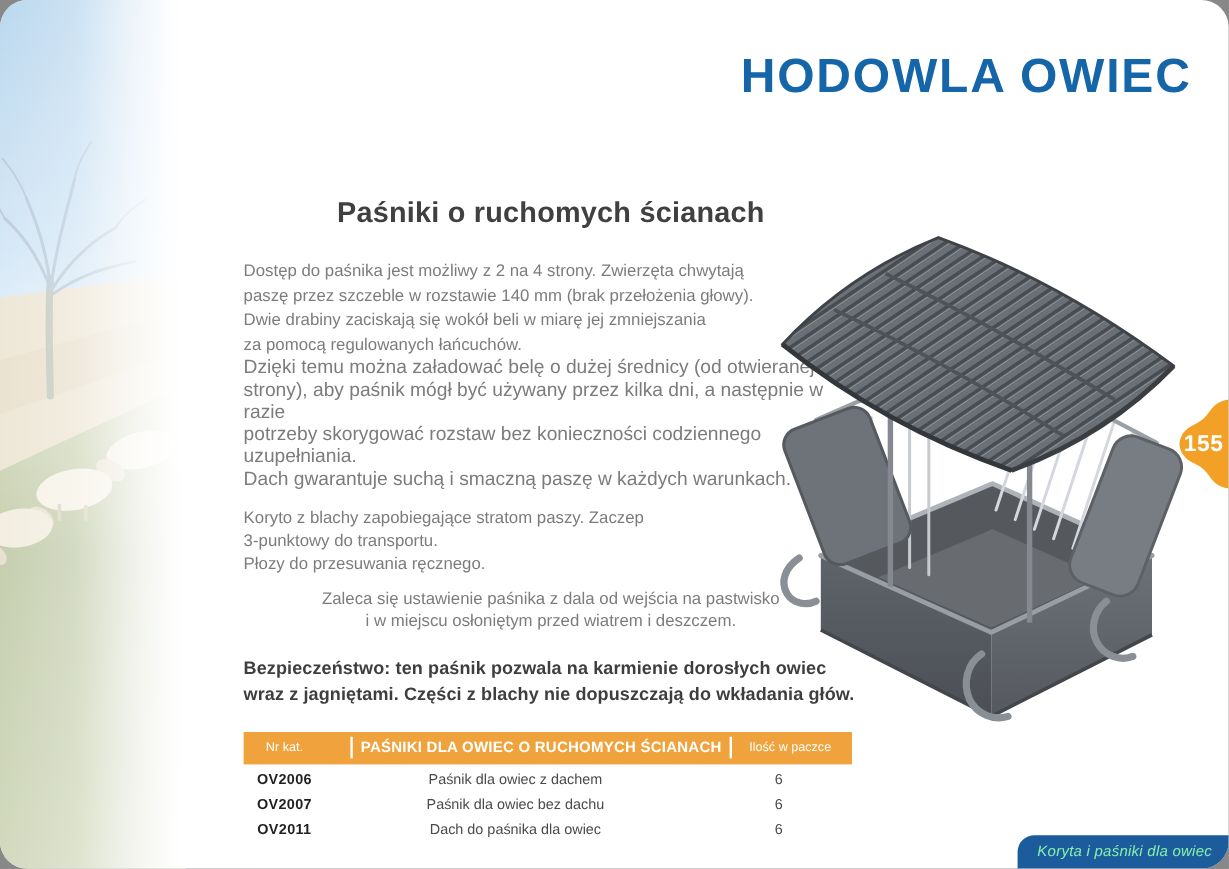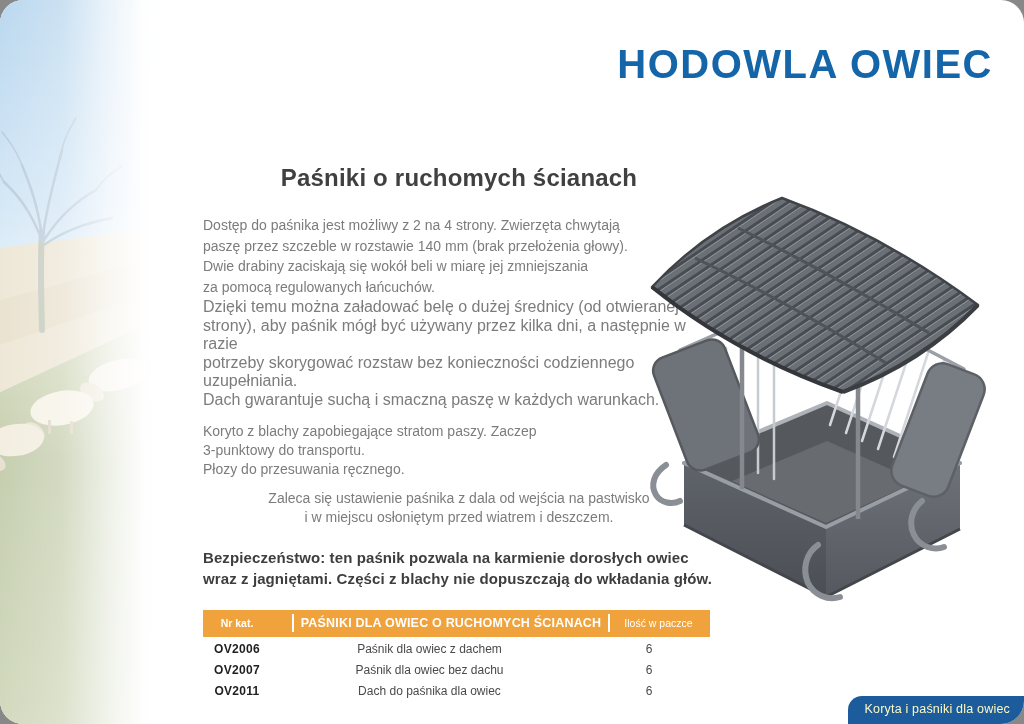--- a/index.html
+++ b/index.html
@@ -34,21 +34,21 @@
   .par-4{font-size:14px;line-height:19px;margin-top:10px;text-align:center;}
   .safety{
     margin:20px 0 0 0;font-size:15px;line-height:21.5px;font-weight:bold;
     color:#3E3E3E;white-space:pre-line;letter-spacing:0.1px;
   }
   
   .catalog-table{margin-top:20px;width:507px;}
   .table-head{
     display:flex;align-items:center;height:27px;background:#F0A33C;color:#fff;
   }
-  .th-cat{width:68px;text-align:center;font-size:10.5px;font-weight:700;flex:none;}
+  .th-cat{width:68px;text-align:center;font-size:10.5px;font-weight:400;flex:none;}
   .th-title-wrap{width:312px;flex:none;display:flex;justify-content:center;padding-left:24px;}
   .th-title{
     font-size:12.5px;font-weight:800;letter-spacing:0.2px;padding:2px 7px;
     border-left:2px solid #fff;border-right:2px solid #fff;white-space:nowrap;
   }
   .th-qty{flex:1;text-align:center;font-size:10.5px;font-weight:400;}
   .table-body{display:grid;grid-template-columns:68px 307px 1fr;column-gap:5px;row-gap:3px;margin-top:3px;}
   .cell{height:18px;line-height:18px;text-align:center;font-size:12px;}
   .cell-cat{font-weight:bold;color:#1F1F1F;letter-spacing:0.3px;}
   .cell-desc{color:#4A4A4A;}
@@ -61,21 +61,21 @@
   .badge-num{
     position:absolute;left:9px;top:0;width:42px;height:79px;display:flex;align-items:center;justify-content:center;
     color:#fff;font-size:19px;font-weight:800;letter-spacing:0.5px;
   }
   
   .footer-tab{
     position:absolute;right:0;bottom:0;height:28px;min-width:162px;
     background:#1D5C9C;border-radius:14px 0 0 0;
     display:flex;align-items:center;justify-content:center;padding:0 14px 2px 16px;box-sizing:border-box;
   }
-  .footer-tab span{color:#fef9c3;font-size:12.5px;letter-spacing:0.2px;white-space:nowrap;}
+  .footer-tab span{color:#86efac;font-size:12.5px;letter-spacing:0.2px;white-space:nowrap;font-style:italic;}
 </style>
 </head>
 <body>
 
 <div class="page">
 
   <div class="photo-strip">
     <svg width="155" height="724" viewBox="0 0 155 724" preserveAspectRatio="none">
       <defs>
         <linearGradient id="sky" x1="0" y1="0" x2="0" y2="1">
@@ -225,18 +225,24 @@
       <g>
         <path d="M30,94 Q85,35 160,5 Q262,42 356,112 Q300,170 221,199 Q115,162 30,94 Z" fill="url(#corr)" stroke="#3f4347" stroke-width="2.5" stroke-linejoin="round"></path>
         <path d="M73,65 Q164,108 264,170" fill="none" stroke="#4e5359" stroke-width="3"></path>
         <path d="M116,35 Q205,78 307,140" fill="none" stroke="#4e5359" stroke-width="3"></path>
         <path d="M30,94 Q115,162 221,199" fill="none" stroke="#33373b" stroke-width="4"></path>
         <path d="M221,199 Q300,170 356,112" fill="none" stroke="#3a3e43" stroke-width="4"></path>
       </g>
     </svg>
   </div>
 
+  <div class="page-badge">
+    <svg width="51" height="79" viewBox="0 0 51 79">
+      <path d="M51,2 C33,5 38,16 22,23 C6,30 6,48 22,55 C38,62 33,73 51,76 Z" fill="#F2A026"></path>
+    </svg>
+    <div class="badge-num">155</div>
+  </div>
 
   <div class="footer-tab">
     <span>Koryta i paśniki dla owiec</span>
   </div>
 
 </div>
 
 </body></html>

